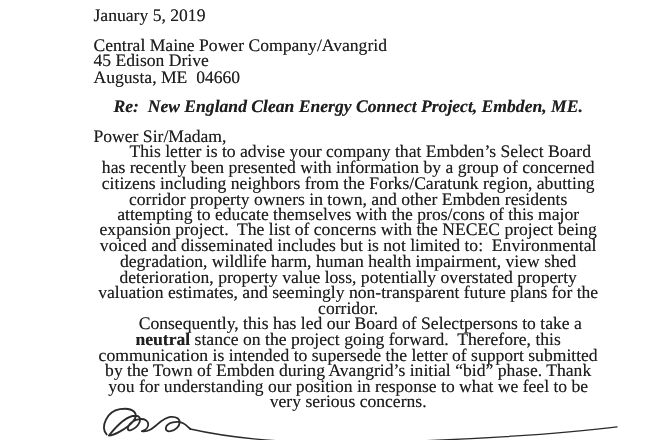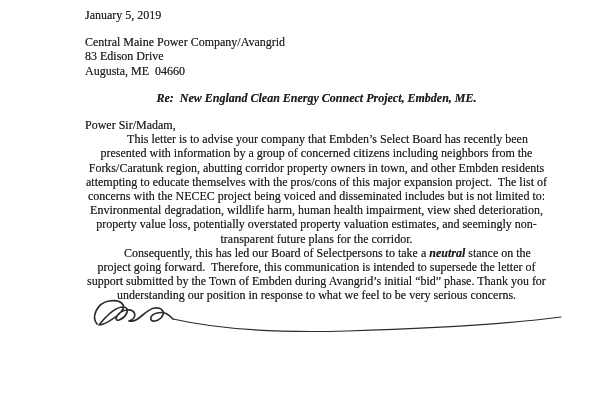--- a/index.html
+++ b/index.html
@@ -16,21 +16,21 @@
     font-family: "Liberation Serif", "DejaVu Serif", serif;
     color: #1f1f1f;
     
     text-shadow: 0 0 0.55px rgba(40,40,40,0.65);
   }
   .content {
     position: absolute;
     left: 85px;
     top: 8px;
     width: 463px;
-    font-size: 12px;
+    font-size: 16px;
     line-height: 14.2px;
   }
   .content [data-bind] {
     white-space: pre-wrap; 
   }
   .date-line {
     margin: 0 0 13px 0;
   }
   .address-block {
     margin: 0 0 10px 0;
@@ -47,21 +47,20 @@
   .salutation {
     margin: 0;
   }
   p.body-para {
     margin: 0;
     text-indent: 22px;
     text-align: center;
   }
   .emph {
     font-weight: bold;
-    font-style: italic;
   }
   .closing {
     margin: 42px 0 0 0;
   }
   .signature-wrap {
     position: relative;
     height: 26px;
     margin-top: -2px;
   }
   .signature-wrap svg {
@@ -76,21 +75,21 @@
 </head>
 <body>
 
 <div class="page">
   <div class="content">
 
     <div class="date-line" data-bind="letter.date">January 5, 2019</div>
 
     <div class="address-block">
       <div data-bind="letter.recipient.company">Central Maine Power Company/Avangrid</div>
-      <div data-bind="letter.recipient.street">83 Edison Drive</div>
+      <div data-bind="letter.recipient.street">45 Edison Drive</div>
       <div data-bind="letter.recipient.city_state_zip">Augusta, ME  04660</div>
     </div>
 
     <div class="subject-line" data-bind="letter.subject">Re:  New England Clean Energy Connect Project, Embden, ME.</div>
 
     <div class="salutation" data-bind="letter.salutation">Power Sir/Madam,</div>
 
     <p class="body-para" data-bind="letter.paragraph1">This letter is to advise your company that Embden’s Select Board has recently been presented with information by a group of concerned citizens including neighbors from the Forks/Caratunk region, abutting corridor property owners in town, and other Embden residents attempting to educate themselves with the pros/cons of this major expansion project.  The list of concerns with the NECEC project being voiced and disseminated includes but is not limited to:  Environmental degradation, wildlife harm, human health impairment, view shed deterioration, property value loss, potentially overstated property valuation estimates, and seemingly non-transparent future plans for the corridor.</p>
 
     <p class="body-para"><span data-bind="letter.paragraph2.part1">Consequently, this has led our Board of Selectpersons to take a </span><span class="emph" data-bind="letter.paragraph2.emphasis">neutral</span><span data-bind="letter.paragraph2.part2"> stance on the project going forward.  Therefore, this communication is intended to supersede the letter of support submitted by the Town of Embden during Avangrid’s initial “bid” phase. Thank you for understanding our position in response to what we feel to be very serious concerns.</span></p>

